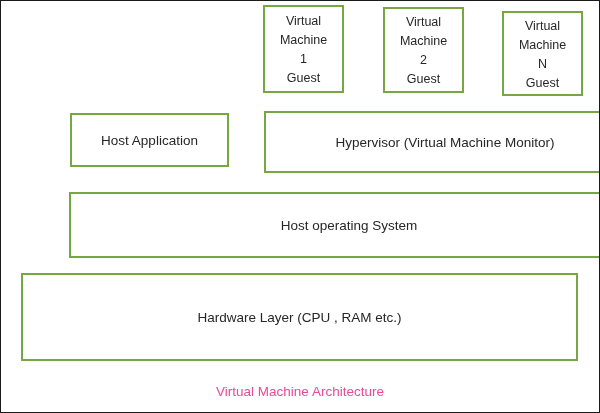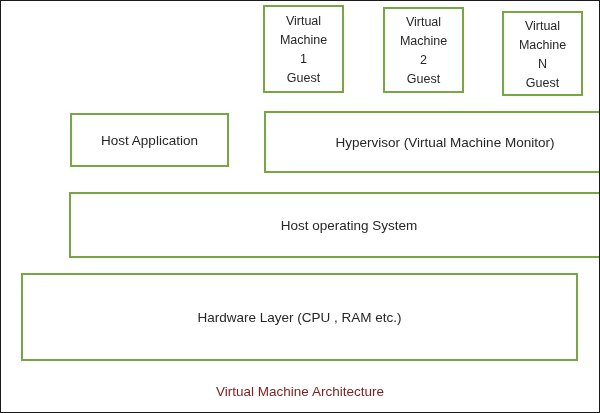--- a/index.html
+++ b/index.html
@@ -74,21 +74,21 @@
   }
 
   
   #caption {
     position: absolute;
     left: 0;
     right: 0;
     top: 383px;
     text-align: center;
     font-size: 13.5px;
-    color: #7f1d1d;
+    color: #ec4899;
   }
 </style>
 </head>
 <body>
 
 <div id="diagram-frame">
 
   <div class="box vm-box" id="vm-1">
     <span class="vm-line">Virtual</span>
     <span class="vm-line">Machine</span>

